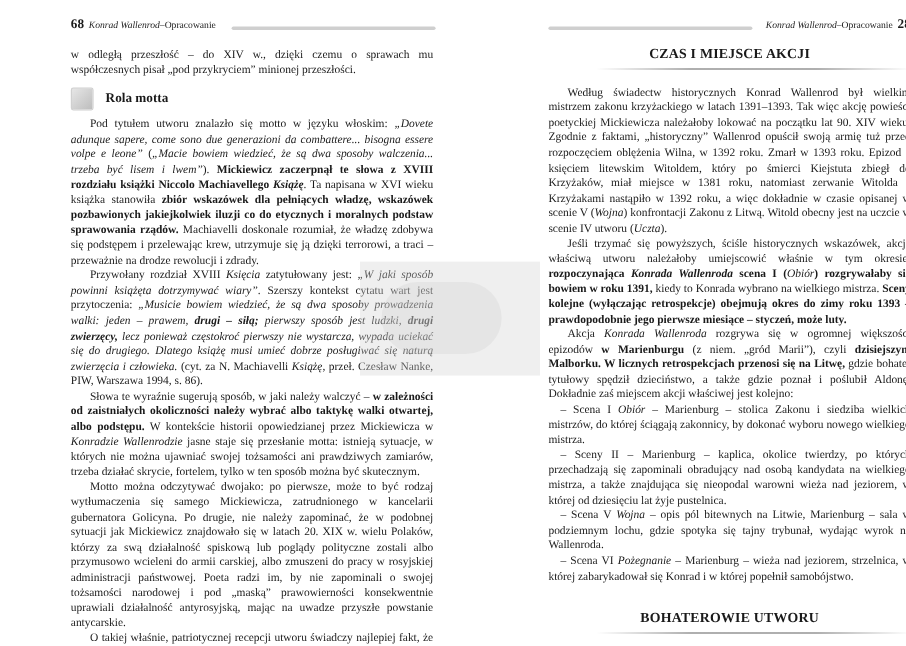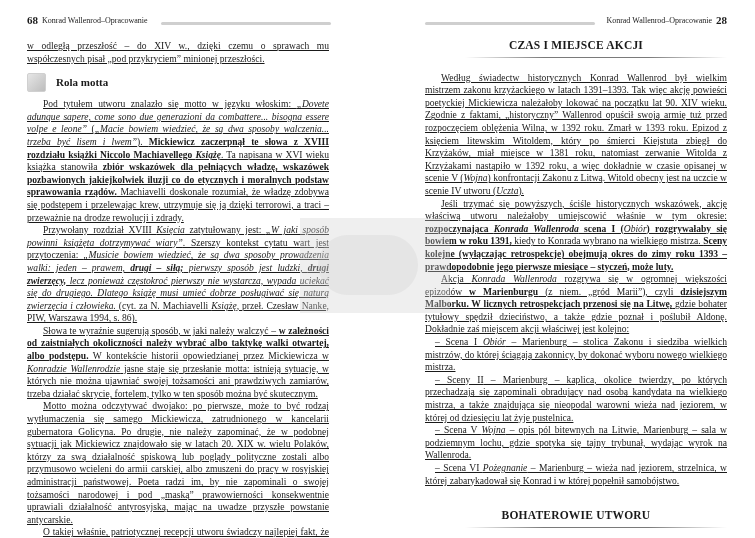--- a/index.html
+++ b/index.html
@@ -1,41 +1,41 @@
 <!DOCTYPE html>
 <html><head>
 <meta charset="utf-8">
 <style>
   html, body { margin:0; padding:0; }
   body {
     width:755px; height:538px; overflow:hidden; background:#ffffff;
     font-family: "Liberation Serif", "DejaVu Serif", serif;
     color:#1a1a1a; position:relative;
   }
-  .page { position:absolute; top:0; height:438px; }
+  .page { position:absolute; top:0; height:438px;margin-left:32px; }
   .page.left { left:0; width:377px; }
   .page.right { left:377px; width:378px; }
   .running-head {
     position:absolute; top:14px; font-size:8px; display:flex; align-items:center;
   }
   .left .running-head { left:27px; }
   .right .running-head { right:28px; }
   .page-num { font-weight:bold; font-size:11px; }
-  .head-title { }
+  .head-title { font-style:italic; }
   .head-sep { font-style:normal; }
   .head-bar { position:absolute; top:22px; height:3px; background:#cfcfcf; border-radius:2px; }
   .left .head-bar { left:161px; width:170px; }
   .right .head-bar { left:48px; width:170px; }
   .text {
     position:absolute; font-size:9.55px; line-height:12.6px; text-align:justify;
     hyphens:none;
   }
   .left .text { left:27px; width:302px; }
   .right .text { left:48px; width:302px; }
-  p { margin:0; text-indent:16px;text-decoration:underline; }
+  p { margin:0; text-indent:16px; }
   p.noindent { text-indent:0; }
   .b { font-weight:bold; }
   .i { font-style:italic; }
   .section-head {
     display:flex; align-items:center; gap:10px; font-weight:bold; font-size:11px;
     margin:8px 0 6px 0;
     font-family:Liberation Serif, serif;
   }
   .section-icon {
     width:17px; height:17px; background:linear-gradient(135deg,#e6e6e6,#bdbdbd);

